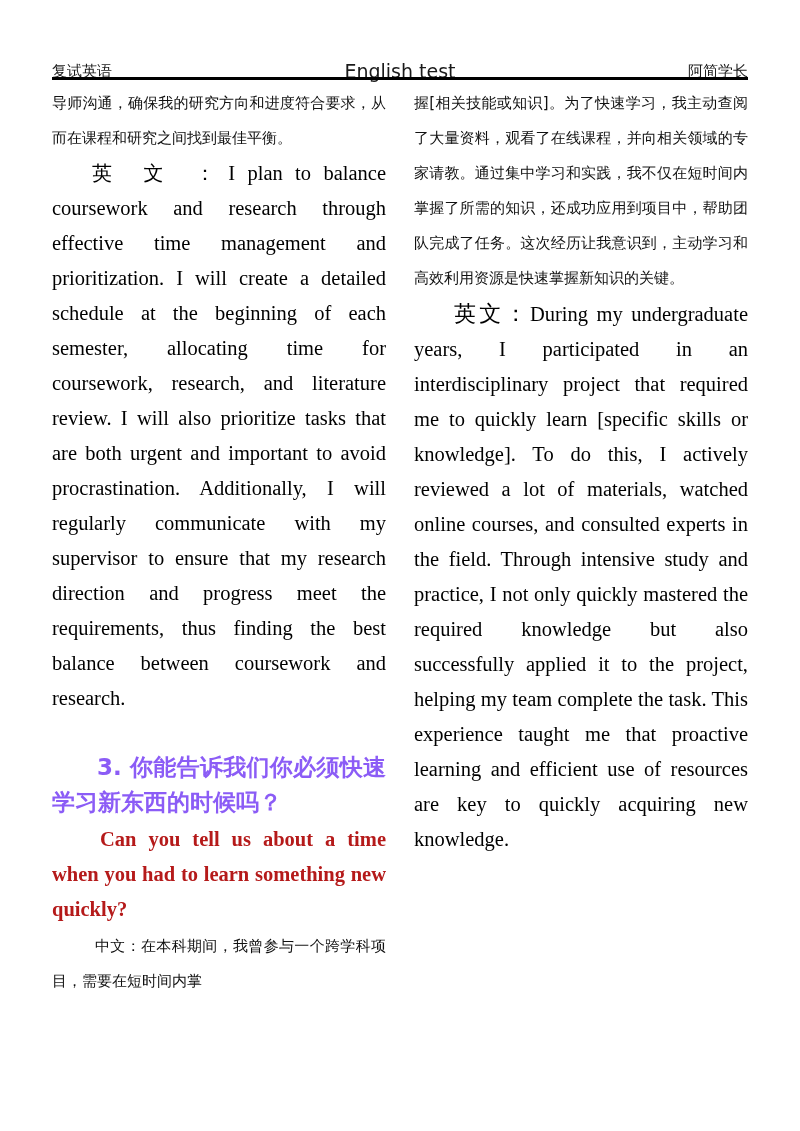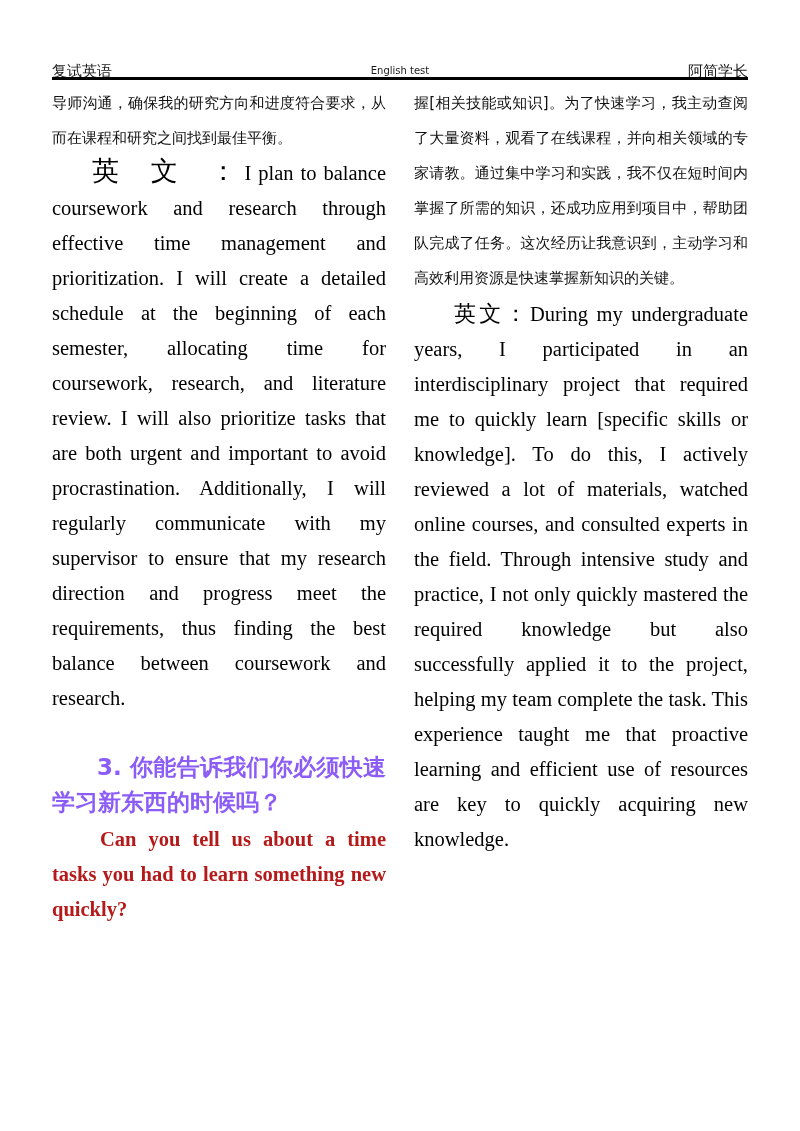--- a/index.html
+++ b/index.html
@@ -35,21 +35,21 @@
     display: flex;
     align-items: flex-end;
     justify-content: space-between;
     font-family: "DejaVu Sans", "Liberation Sans", sans-serif;
     font-size: 15px;
     line-height: 18px;
     letter-spacing: 0px;
     color: #1a1a1a;
   }
   .header-left   { white-space: nowrap; }
-  .header-center { white-space: nowrap; font-size: 10px; }
+  .header-center { white-space: nowrap; font-size: 19px; }
   .header-right  { white-space: nowrap; }
 
   .header-rule {
     position: absolute;
     left: 52px;
     top: 77px;
     width: 696px;
     height: 3px;
     border-top: 2px solid #000;
     border-bottom: 1px solid #000;
@@ -100,22 +100,22 @@
     color: #000;
   }
   .en-indent { text-indent: 40px; }
 
   
   .lead {
     font-family: "DejaVu Sans", "Liberation Sans", sans-serif;
     font-size: 22px;
   }
   .lead-spaced {
-    font-family: Liberation Mono, monospace;
-    font-size: 27px;
+    font-family: Liberation Serif, serif;
+    font-size: 20px;
     letter-spacing: 6px;
   }
 
   
   .q-cn {
     font-family: "DejaVu Sans", "Liberation Sans", sans-serif;
     font-size: 23px;
     line-height: 35px;
     font-weight: bold;
     color: #8b5cf6;
@@ -155,22 +155,23 @@
     <div class="col col-left">
 
       <p class="cn">导师沟通，确保我的研究方向和进度符合要求，从而在课程和研究之间找到最佳平衡。</p>
 
       <p class="en en-indent">
         <span class="lead-spaced">英 文 ：</span><span>I plan to balance coursework and research through effective time management and prioritization. I will create a detailed schedule at the beginning of each semester, allocating time for coursework, research, and literature review. I will also prioritize tasks that are both urgent and important to avoid procrastination. Additionally, I will regularly communicate with my supervisor to ensure that my research direction and progress meet the requirements, thus finding the best balance between coursework and research.</span>
       </p>
 
       <p class="q-cn gap-before">3. 你能告诉我们你必须快速学习新东西的时候吗？</p>
 
-      <p class="q-en gap-small">Can you tell us about a time tasks you had to learn something new quickly?</p>
+      <p class="q-en gap-small">Can you tell us about a time when you had to learn something new quickly?</p>
 
+      <p class="cn cn-indent gap-small">中文：在本科期间，我曾参与一个跨学科项目，需要在短时间内掌</p>
 
     </div>
 
     <div class="col col-right">
 
       <p class="cn">握[相关技能或知识]。为了快速学习，我主动查阅了大量资料，观看了在线课程，并向相关领域的专家请教。通过集中学习和实践，我不仅在短时间内掌握了所需的知识，还成功应用到项目中，帮助团队完成了任务。这次经历让我意识到，主动学习和高效利用资源是快速掌握新知识的关键。</p>
 
       <p class="en en-indent">
         <span class="lead">英文：</span><span>During my undergraduate years, I participated in an interdisciplinary project that required me to quickly learn [specific skills or knowledge]. To do this, I actively reviewed a lot of materials, watched online courses, and consulted experts in the field. Through intensive study and practice, I not only quickly mastered the required knowledge but also successfully applied it to the project, helping my team complete the task. This experience taught me that proactive learning and efficient use of resources are key to quickly acquiring new knowledge.</span>
       </p>

